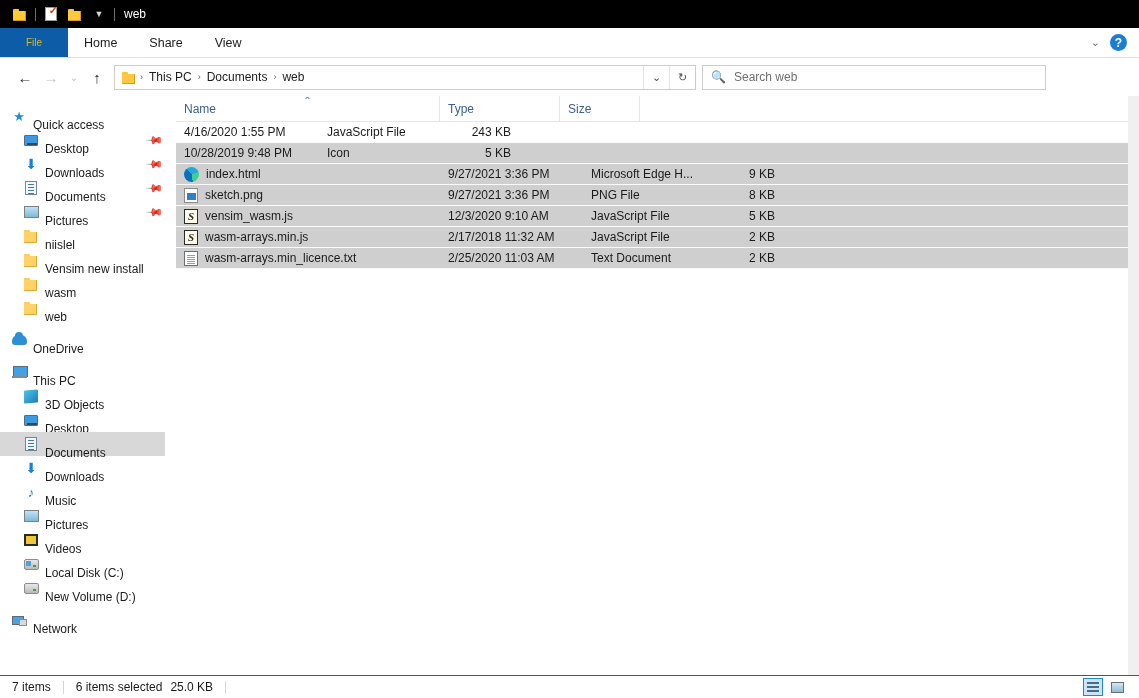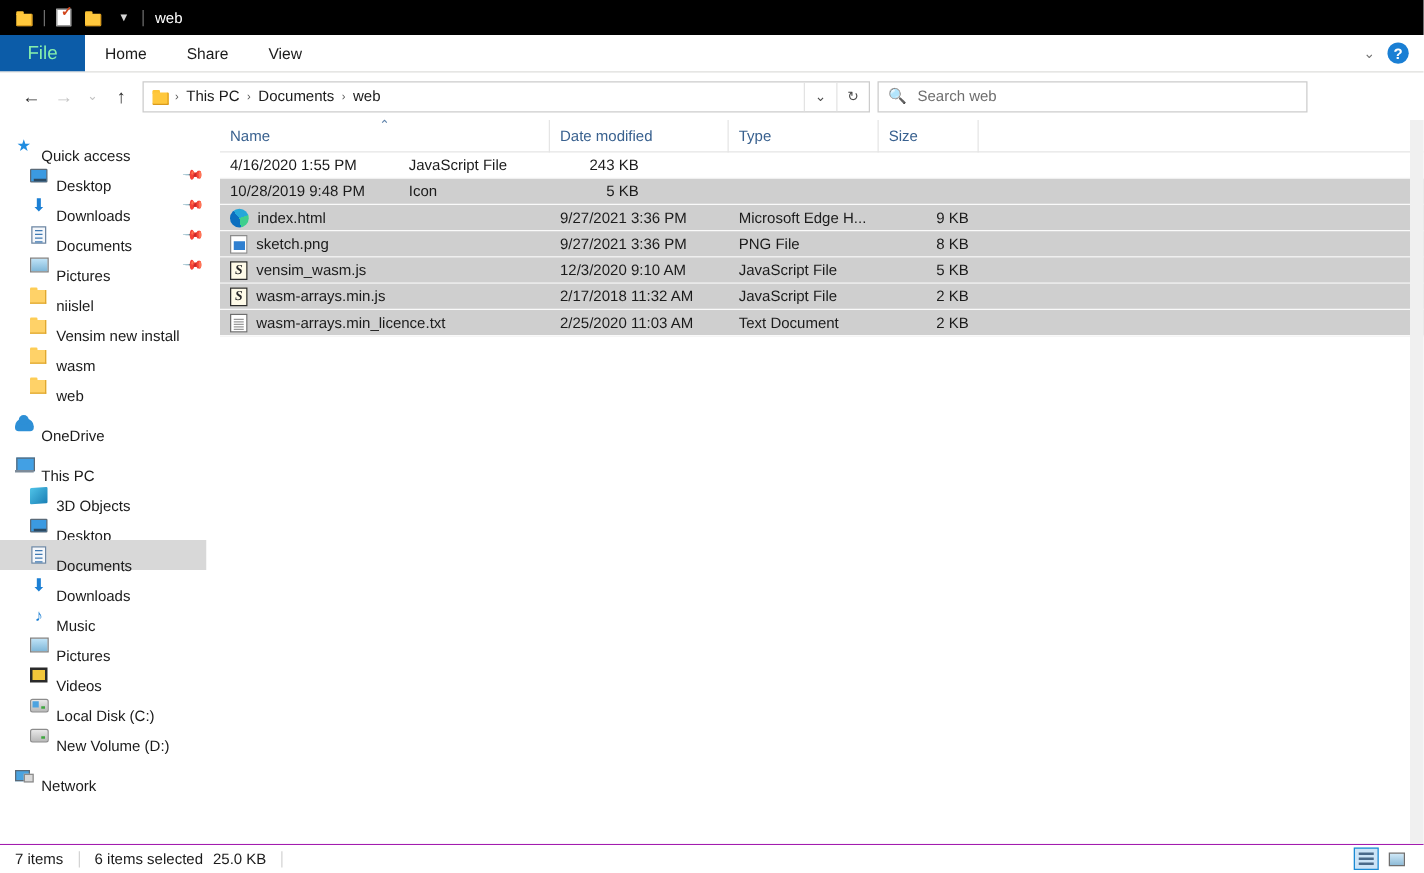--- a/index.html
+++ b/index.html
@@ -50,21 +50,21 @@
   
   .ribbon {
     height:30px; background:#ffffff; display:flex; align-items:stretch;
     border-bottom:1px solid #dededc; position:relative;
   }
   .tab {
     display:flex; align-items:center; justify-content:center;
     padding:0 16px; font-size:12.5px; color:#1b1b1b; cursor:default;
   }
   .tab.file {
-    background:#0c5ca8; color:#86efac; min-width:68px; font-size:15px;
+    background:#0c5ca8; color:#eab308; min-width:68px; font-size:10px;
   }
   .ribbon-right {
     margin-left:auto; display:flex; align-items:center; gap:10px; padding-right:12px;
   }
   .chev-grey { color:#6f6f6f; font-size:11px; }
   .help-btn {
     width:17px; height:17px; border-radius:50%;
     background:#1a7fd4; color:#fff; font-size:12px; font-weight:bold;
     display:flex; align-items:center; justify-content:center;
   }
@@ -440,23 +440,20 @@
       <span class="lbl">Network</span>
     </div>
   </div>
 
   <div class="filepane">
     <div class="col-head">
       <div class="col c-name">
         <span>Name</span>
         <span class="sort-caret">⌃</span>
       </div>
-      <div class="col c-date">
-        <span>Date modified</span>
-      </div>
       <div class="col c-type">
         <span>Type</span>
       </div>
       <div class="col c-size">
         <span>Size</span>
       </div>
     </div>
 
     <div class="row">
       <div class="cell cell-date">4/16/2020 1:55 PM</div>

